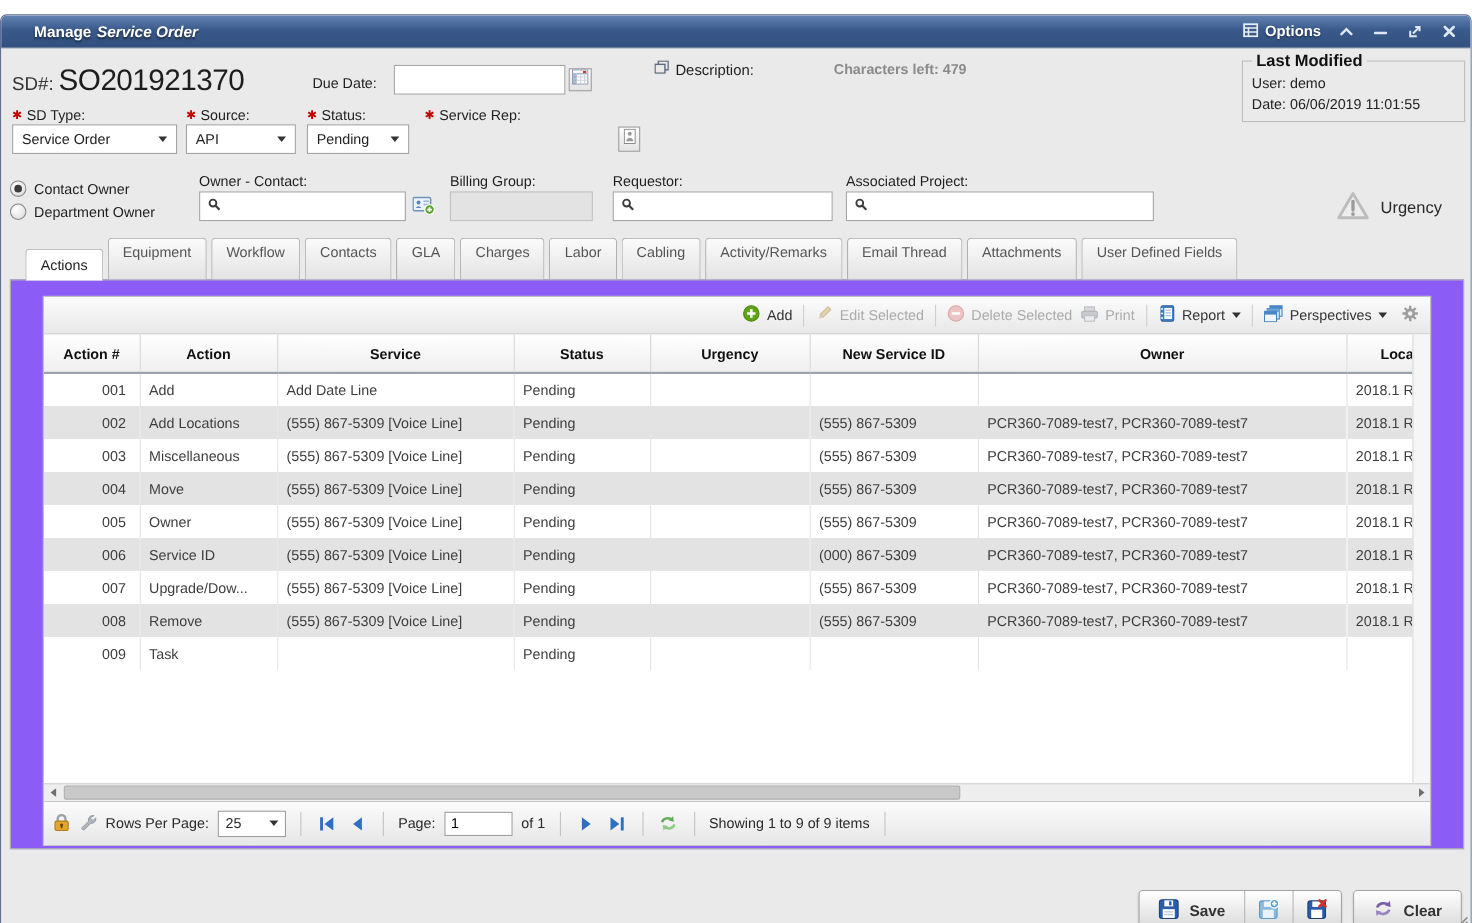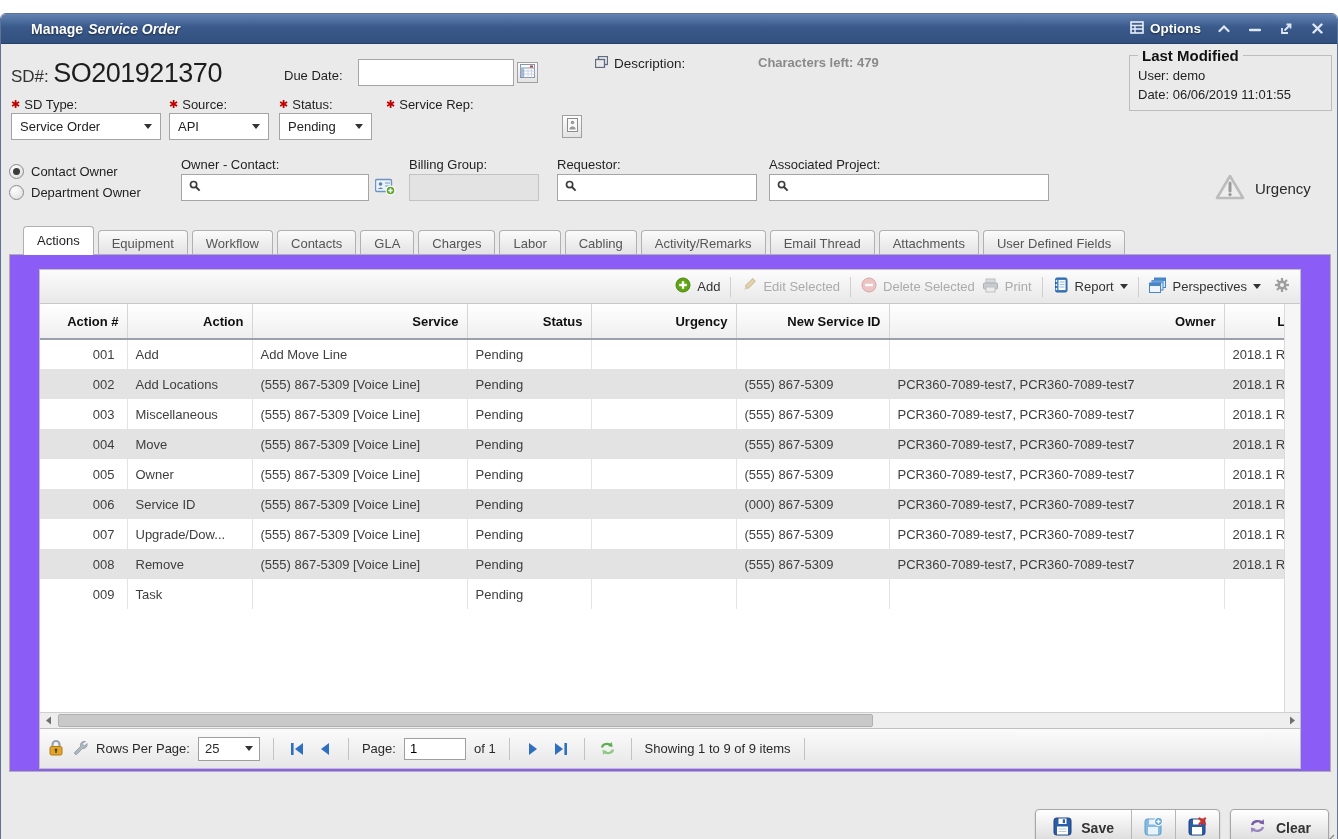--- a/index.html
+++ b/index.html
@@ -46,40 +46,40 @@
      background:radial-gradient(circle at 35% 30%, #ffffff, #d9d9d9); position:relative; flex:none; }
   .radio.checked::after { content:''; position:absolute; left:3px; top:3px; width:7px; height:7px;
      border-radius:50%; background:#3c3c3c; }
   .icon-btn { background:linear-gradient(#fdfdfd,#e3e3e3); border:1px solid #a0a0a0;
      display:flex; align-items:center; justify-content:center; cursor:pointer; }
   .urgency { display:flex; align-items:center; gap:9px; font-size:15px; color:#2a2a2a; }
 
   
   .panel { position:absolute; left:8px; top:212px; width:1322px; height:546px; }
   .tabstrip { position:relative; z-index:2; height:28px; display:flex; align-items:flex-end; padding-left:14px; }
-  .tab { height:24px; line-height:25px; padding:0 13px; margin-right:4px; font-size:13px; color:#555;
+  .tab { height:38px; line-height:25px; padding:0 13px; margin-right:4px; font-size:13px; color:#555;
      background:linear-gradient(#fbfbfb,#e3e3e3); border:1px solid #b0b0b0; border-bottom:none;
      border-radius:4px 4px 0 0; cursor:pointer; white-space:nowrap; }
   .tab.active { height:29px; line-height:28px; background:#fff; color:#1d1d1d; margin-bottom:-1px; }
   .panel-body { position:absolute; top:28px; left:0; right:0; bottom:0; background:#8b5cf6; border:1px solid #b0b0b0; }
 
   
   .grid { position:absolute; left:29px; top:14px; width:1262px; height:500px; border:1px solid #c0c0c0;
      display:flex; flex-direction:column; background:#fff; }
   .grid-toolbar { height:34px; flex:none; background:linear-gradient(#fcfcfc,#e8e8e8);
      border-bottom:1px solid #c8c8c8; display:flex; align-items:center; justify-content:flex-end;
      padding:0 10px; gap:7px; font-size:13px; color:#333; }
   .tb-item { display:flex; align-items:center; gap:6px; cursor:pointer; white-space:nowrap; }
   .tb-item.disabled { color:#ababab; cursor:default; }
   .tb-sep { width:1px; height:20px; background:#cfcfcf; margin:0 3px; }
   .grid-main { flex:none; height:408px; display:flex; }
   .table-wrap { width:1245px; overflow:hidden; }
   table.grid-table { width:1300px; table-layout:fixed; border-collapse:collapse; }
   table.grid-table th { background:linear-gradient(#ffffff,#efefef); border-right:1px solid #d6d6d6;
-     border-bottom:2px solid #9aa1a8; font-size:13px; font-weight:bold; color:#101010; text-align:right;
+     border-bottom:2px solid #9aa1a8; font-size:13px; font-weight:bold; color:#101010; text-align:center;
      padding:10px 8px 9px 8px; white-space:nowrap; overflow:hidden; }
   table.grid-table td { font-size:13px; color:#3e3e3e; padding:0 8px; height:30px;
      border-right:1px solid #e3e3e3; white-space:nowrap; overflow:hidden; }
   table.grid-table tr.stripe td { background:#e3e3e3; }
   table.grid-table td.num { text-align:right; padding-right:12px; }
   .v-track { width:16px; background:#f6f6f6; border-left:1px solid #dadada; }
   .hscroll { flex:none; height:16px; background:#eeeeee; border-top:1px solid #cfcfcf; position:relative; }
   .hs-arrow { position:absolute; top:0; width:16px; height:15px; display:flex; align-items:center;
      justify-content:center; cursor:pointer; }
   .hs-thumb { position:absolute; left:18px; top:1px; height:13px; width:815px; background:#c9c9c9;
@@ -389,21 +389,21 @@
                     <th>Urgency</th>
                     <th>New Service ID</th>
                     <th>Owner</th>
                     <th>Location</th>
                   </tr>
                 </thead>
               <tbody>
                   <tr>
                     <td class="num">001</td>
                     <td>Add</td>
-                    <td>Add Move Line</td>
+                    <td>Add Date Line</td>
                     <td>Pending</td>
                     <td></td>
                     <td></td>
                     <td></td>
                     <td>2018.1 R</td>
                   </tr>
                   <tr class="stripe">
                     <td class="num">002</td>
                     <td>Add Locations</td>
                     <td>(555) 867-5309 [Voice Line]</td>

